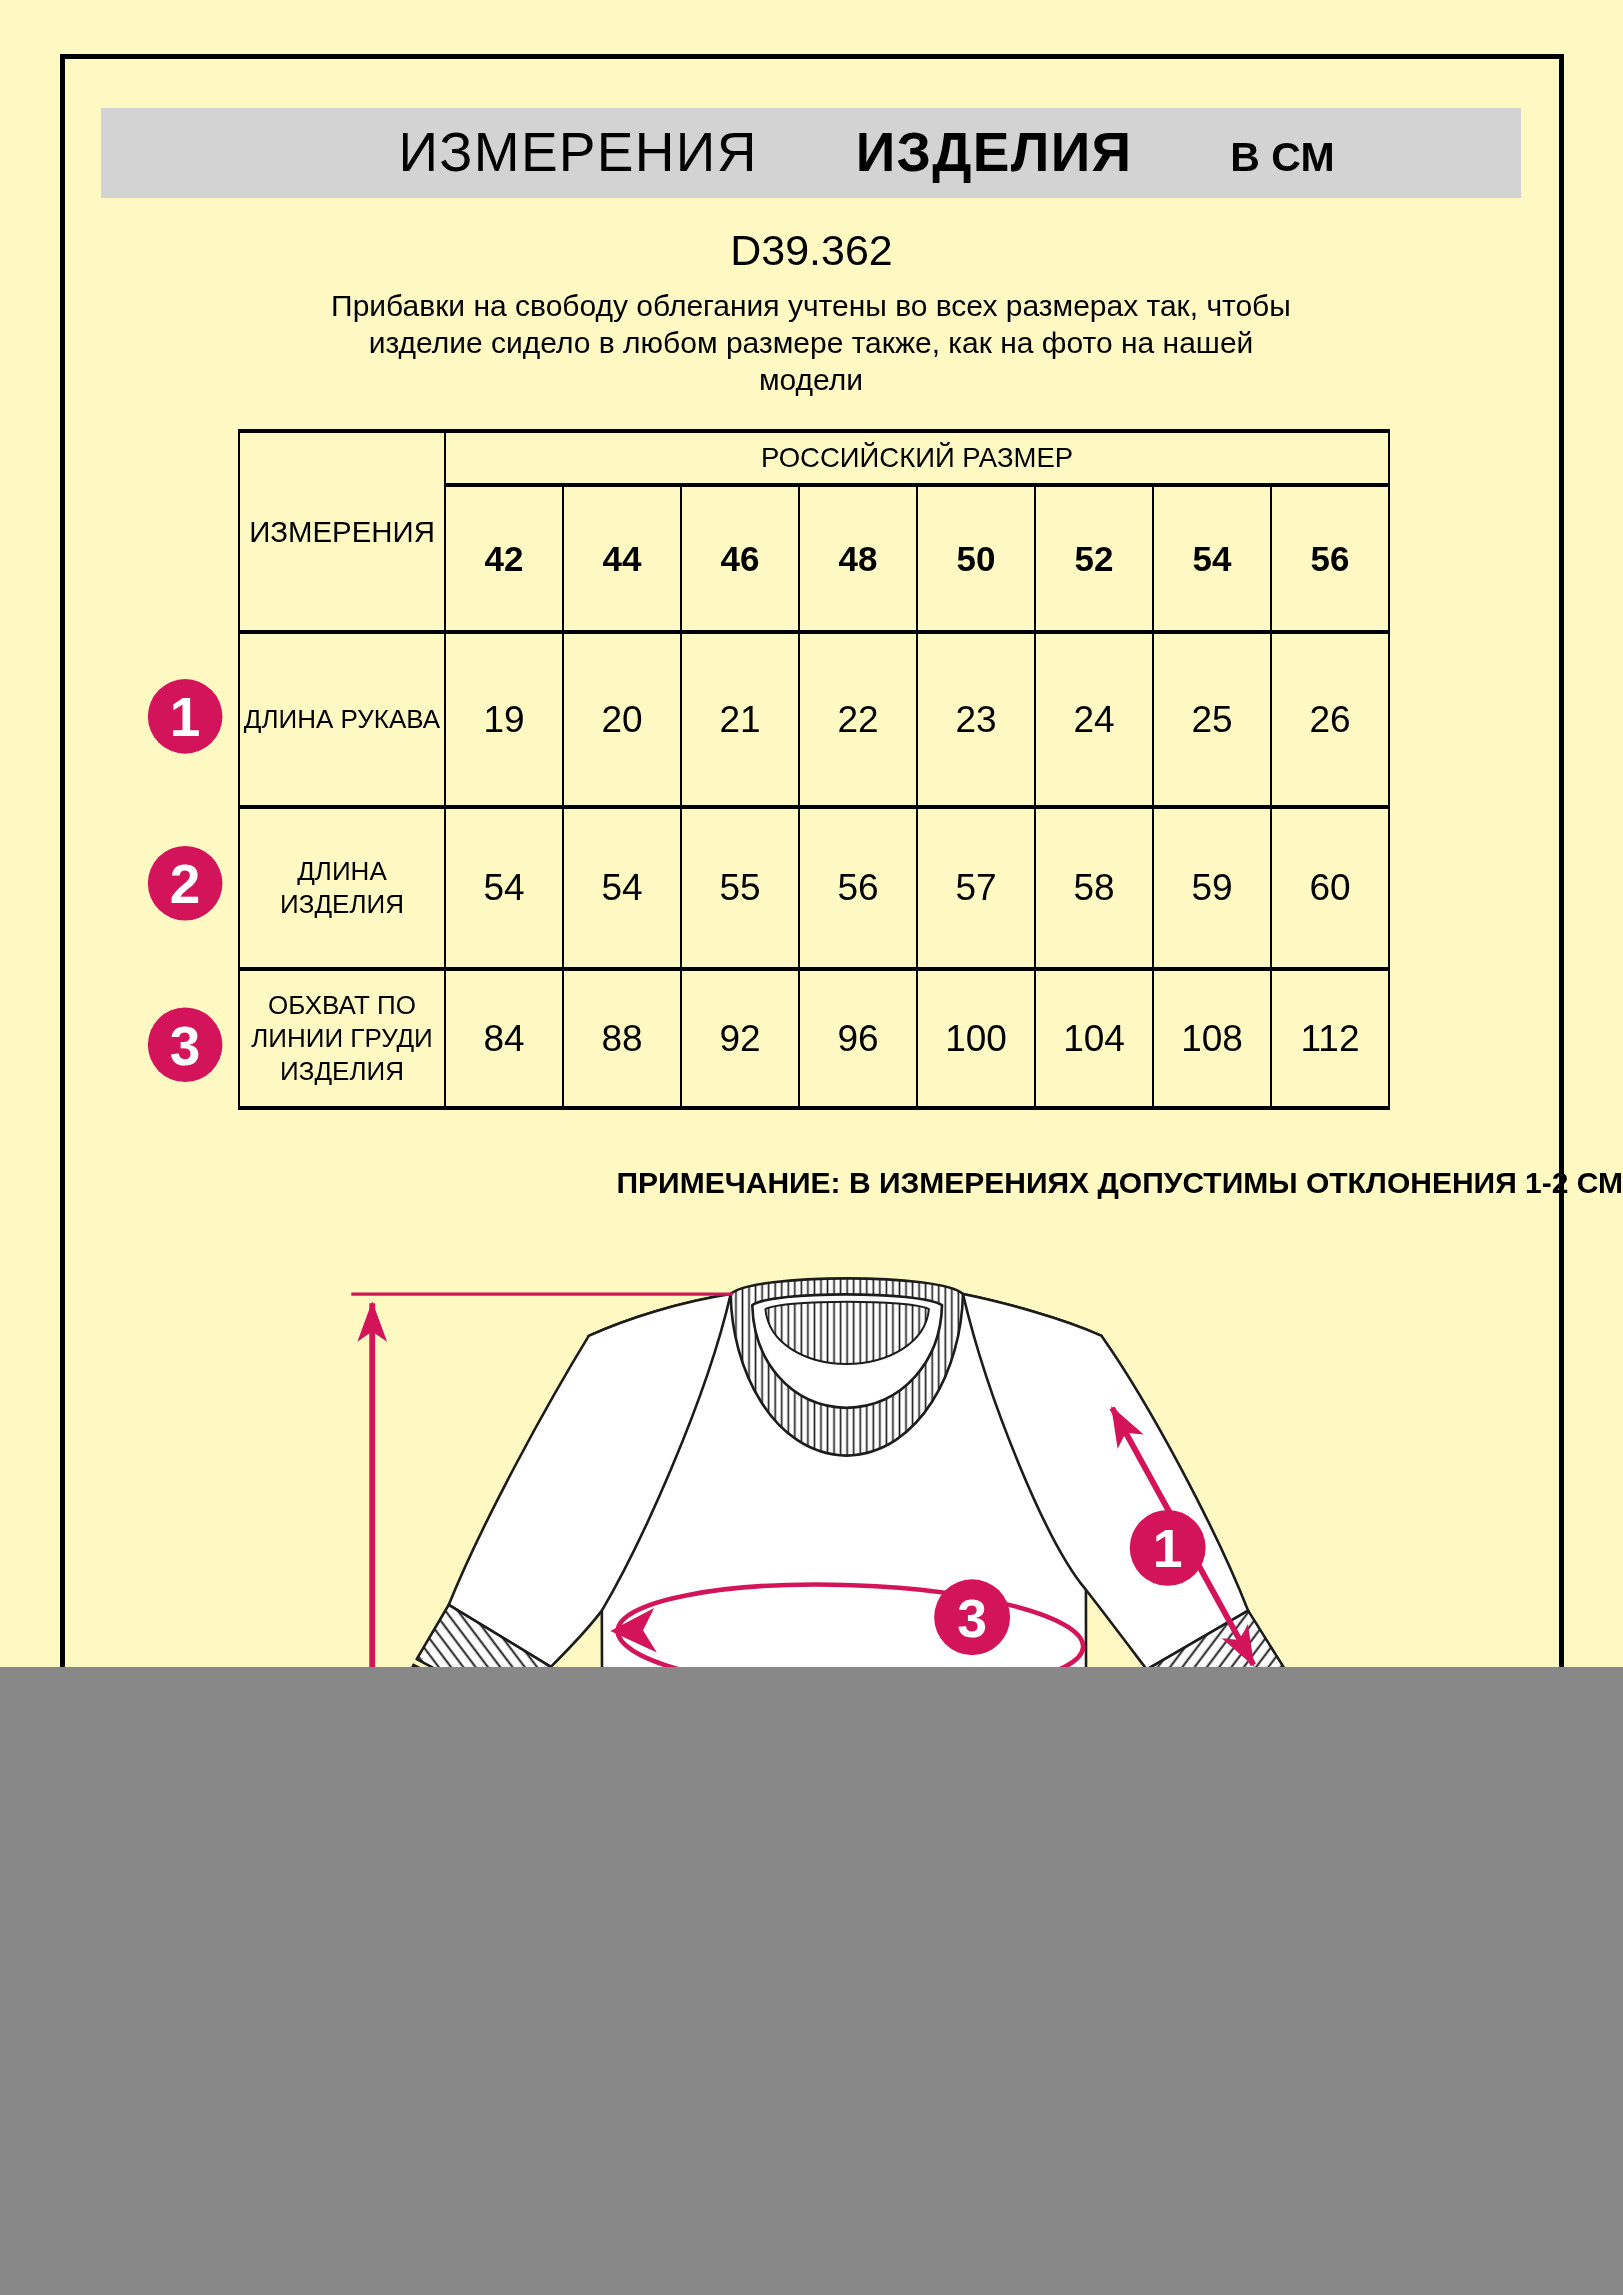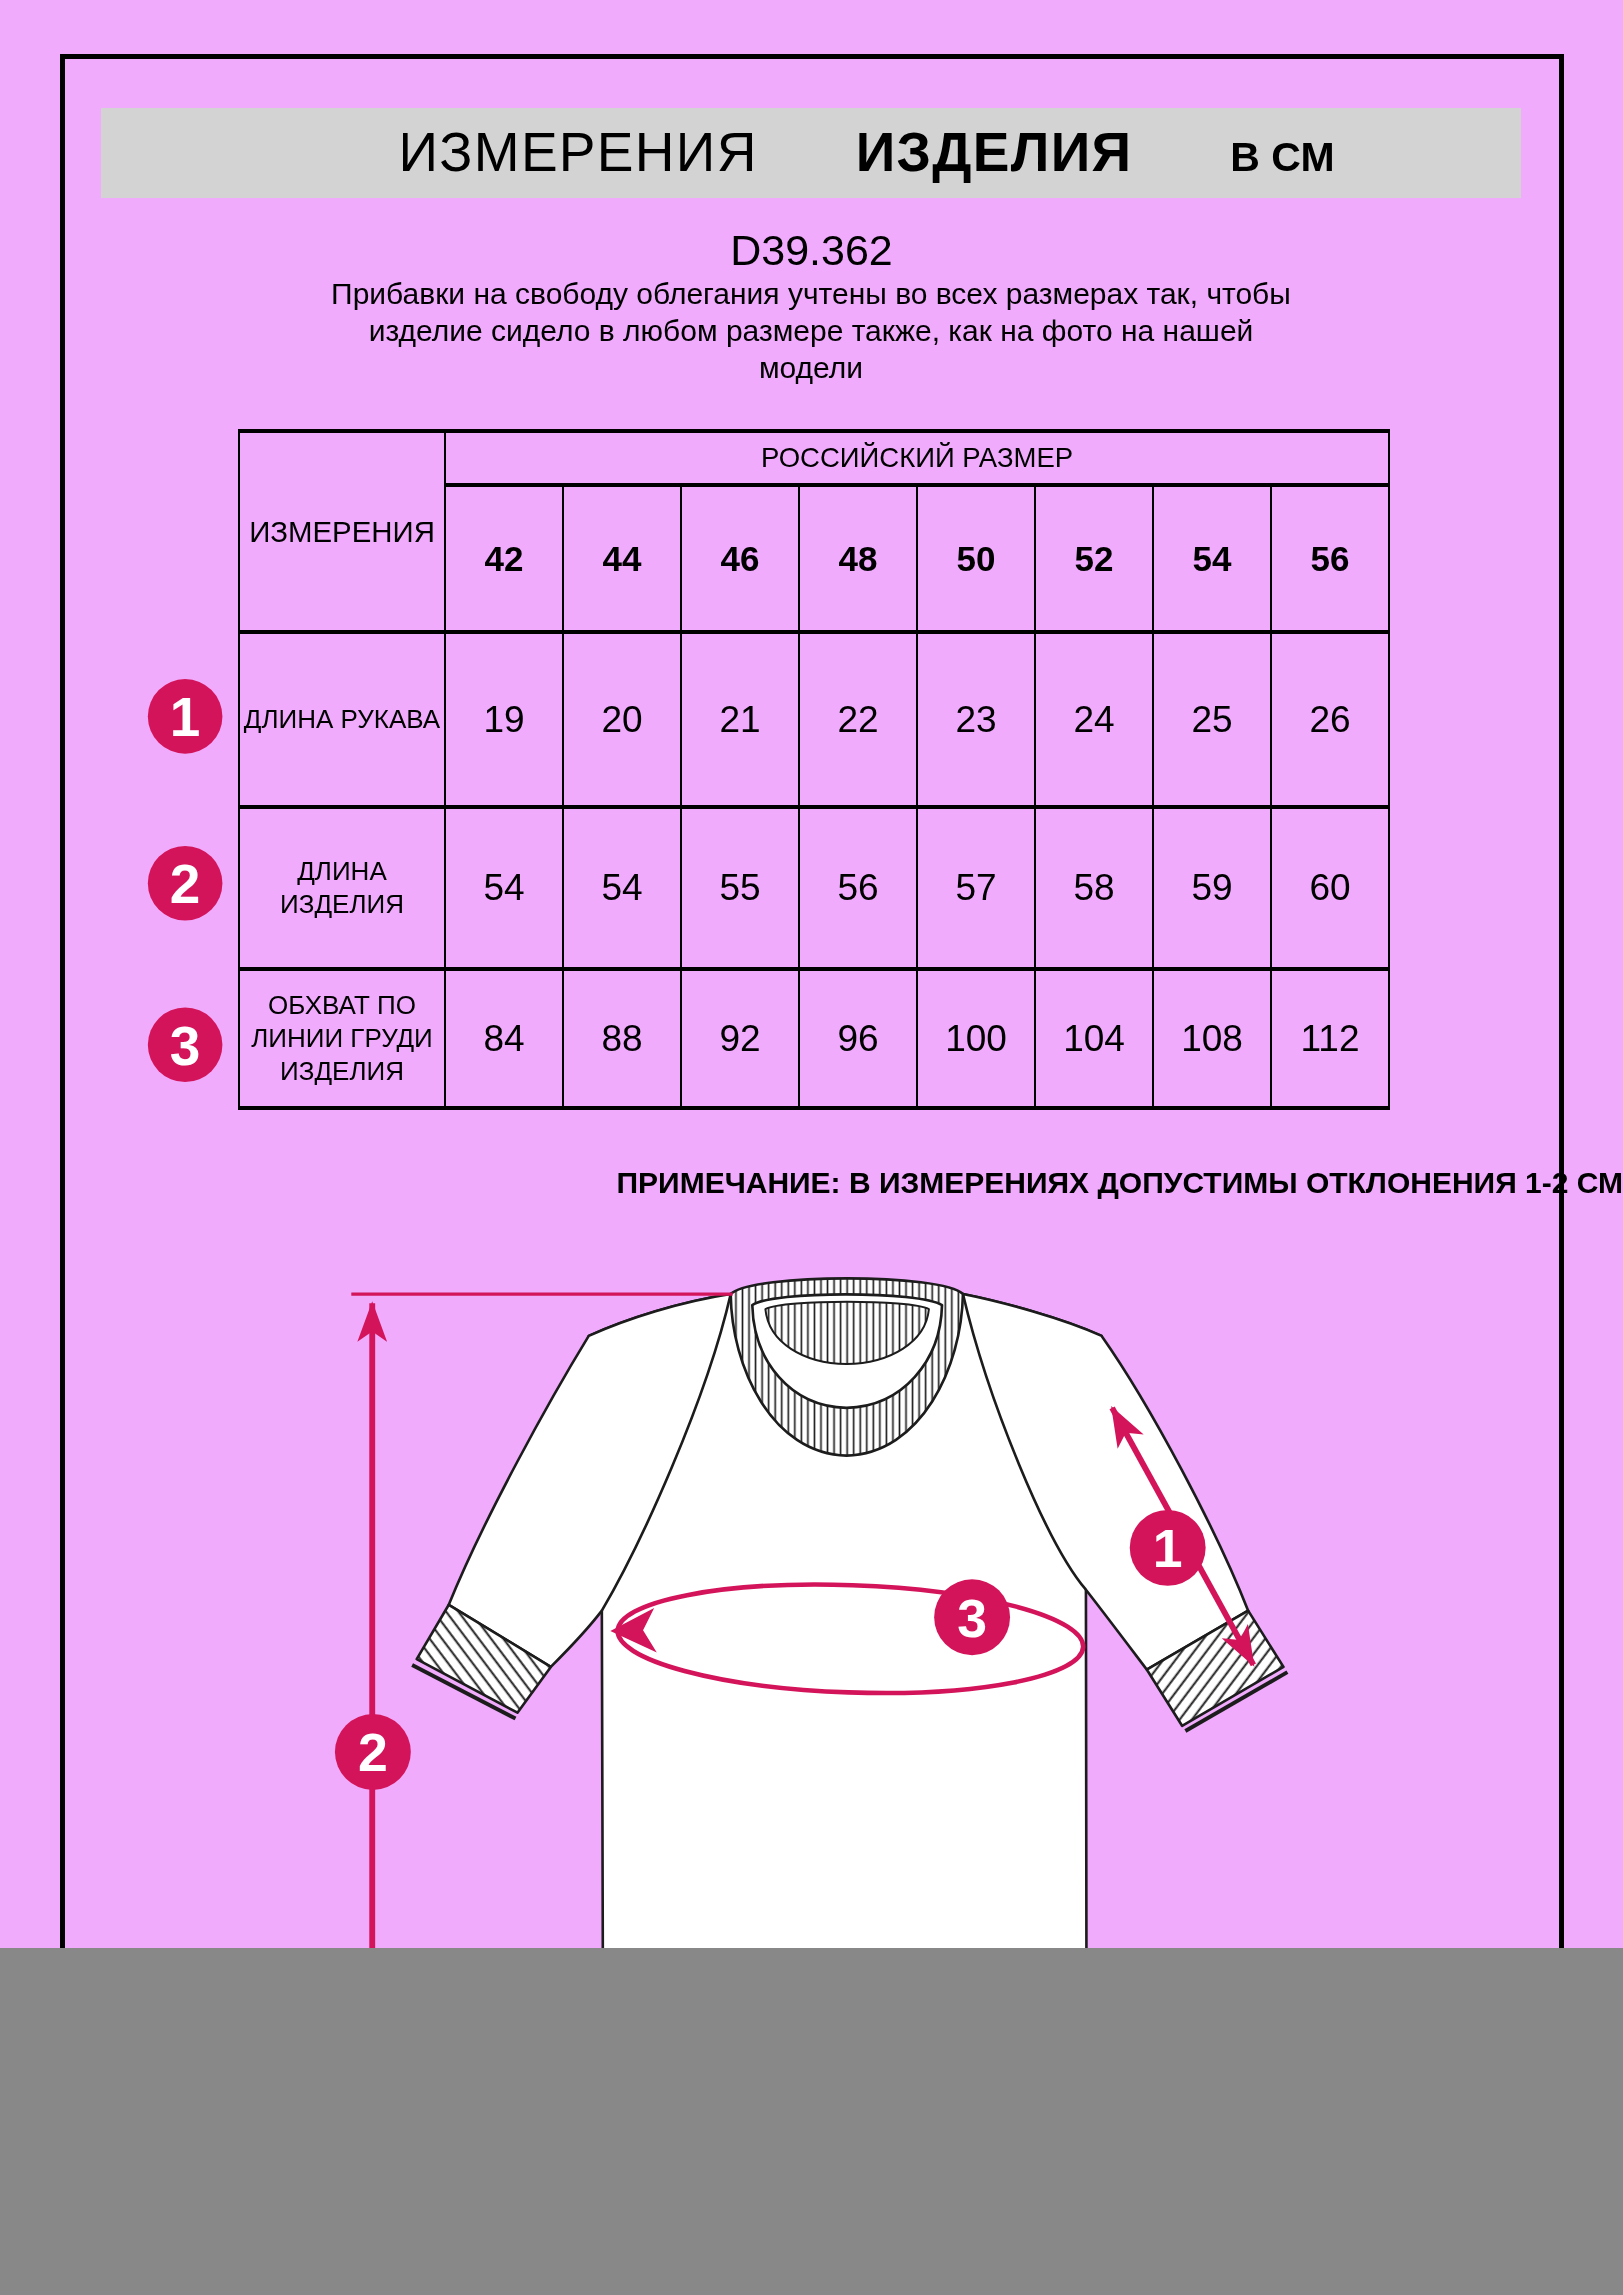--- a/index.html
+++ b/index.html
@@ -1,19 +1,19 @@
 <!DOCTYPE html>
 <html style="font-size:10.5px"><head>
 <meta charset="utf-8">
 <style>
   html,body{margin:0;padding:0;background:#888;}
   .page{
     position:relative;
-    width:1623px;height:1948px;
-    background:#f0abfc;
+    width:1623px;height:1667px;
+    background:#fef9c3;
     font-family:"Liberation Sans","DejaVu Sans",sans-serif;
     color:#000;
     overflow:hidden;
   }
   .frame{
     position:absolute;left:60px;top:54px;width:1504px;height:2158px;
     border:5.2px solid #000;box-sizing:border-box;
   }
   .banner{
     position:absolute;left:101px;top:108px;width:1420px;height:90px;
@@ -21,21 +21,21 @@
     padding-top:11.8px;box-sizing:border-box;padding-left:111px;
   }
   .banner .t-reg{font-size:55px;font-weight:400;letter-spacing:1.3px;}
   .banner .t-bold{font-size:55px;font-weight:700;letter-spacing:1.3px;margin-left:98px;}
   .banner .t-unit{font-size:41px;font-weight:700;margin-left:98px;}
   .code{
     position:absolute;left:0;top:226px;width:1623px;
     text-align:center;font-size:43px;font-weight:400;
   }
   .desc{
-    position:absolute;left:222px;top:275px;width:1178px;
+    position:absolute;left:222px;top:287px;width:1178px;
     text-align:center;font-size:30px;line-height:37px;font-weight:400;
   }
   .note{
     position:absolute;left:0;top:1166px;width:1623px;
     text-align:right;font-size:30px;font-weight:700;
   }
   .tablewrap{position:absolute;left:238px;top:429px;}
   table.sizes{
     border-collapse:collapse;table-layout:fixed;width:1150px;
   }

